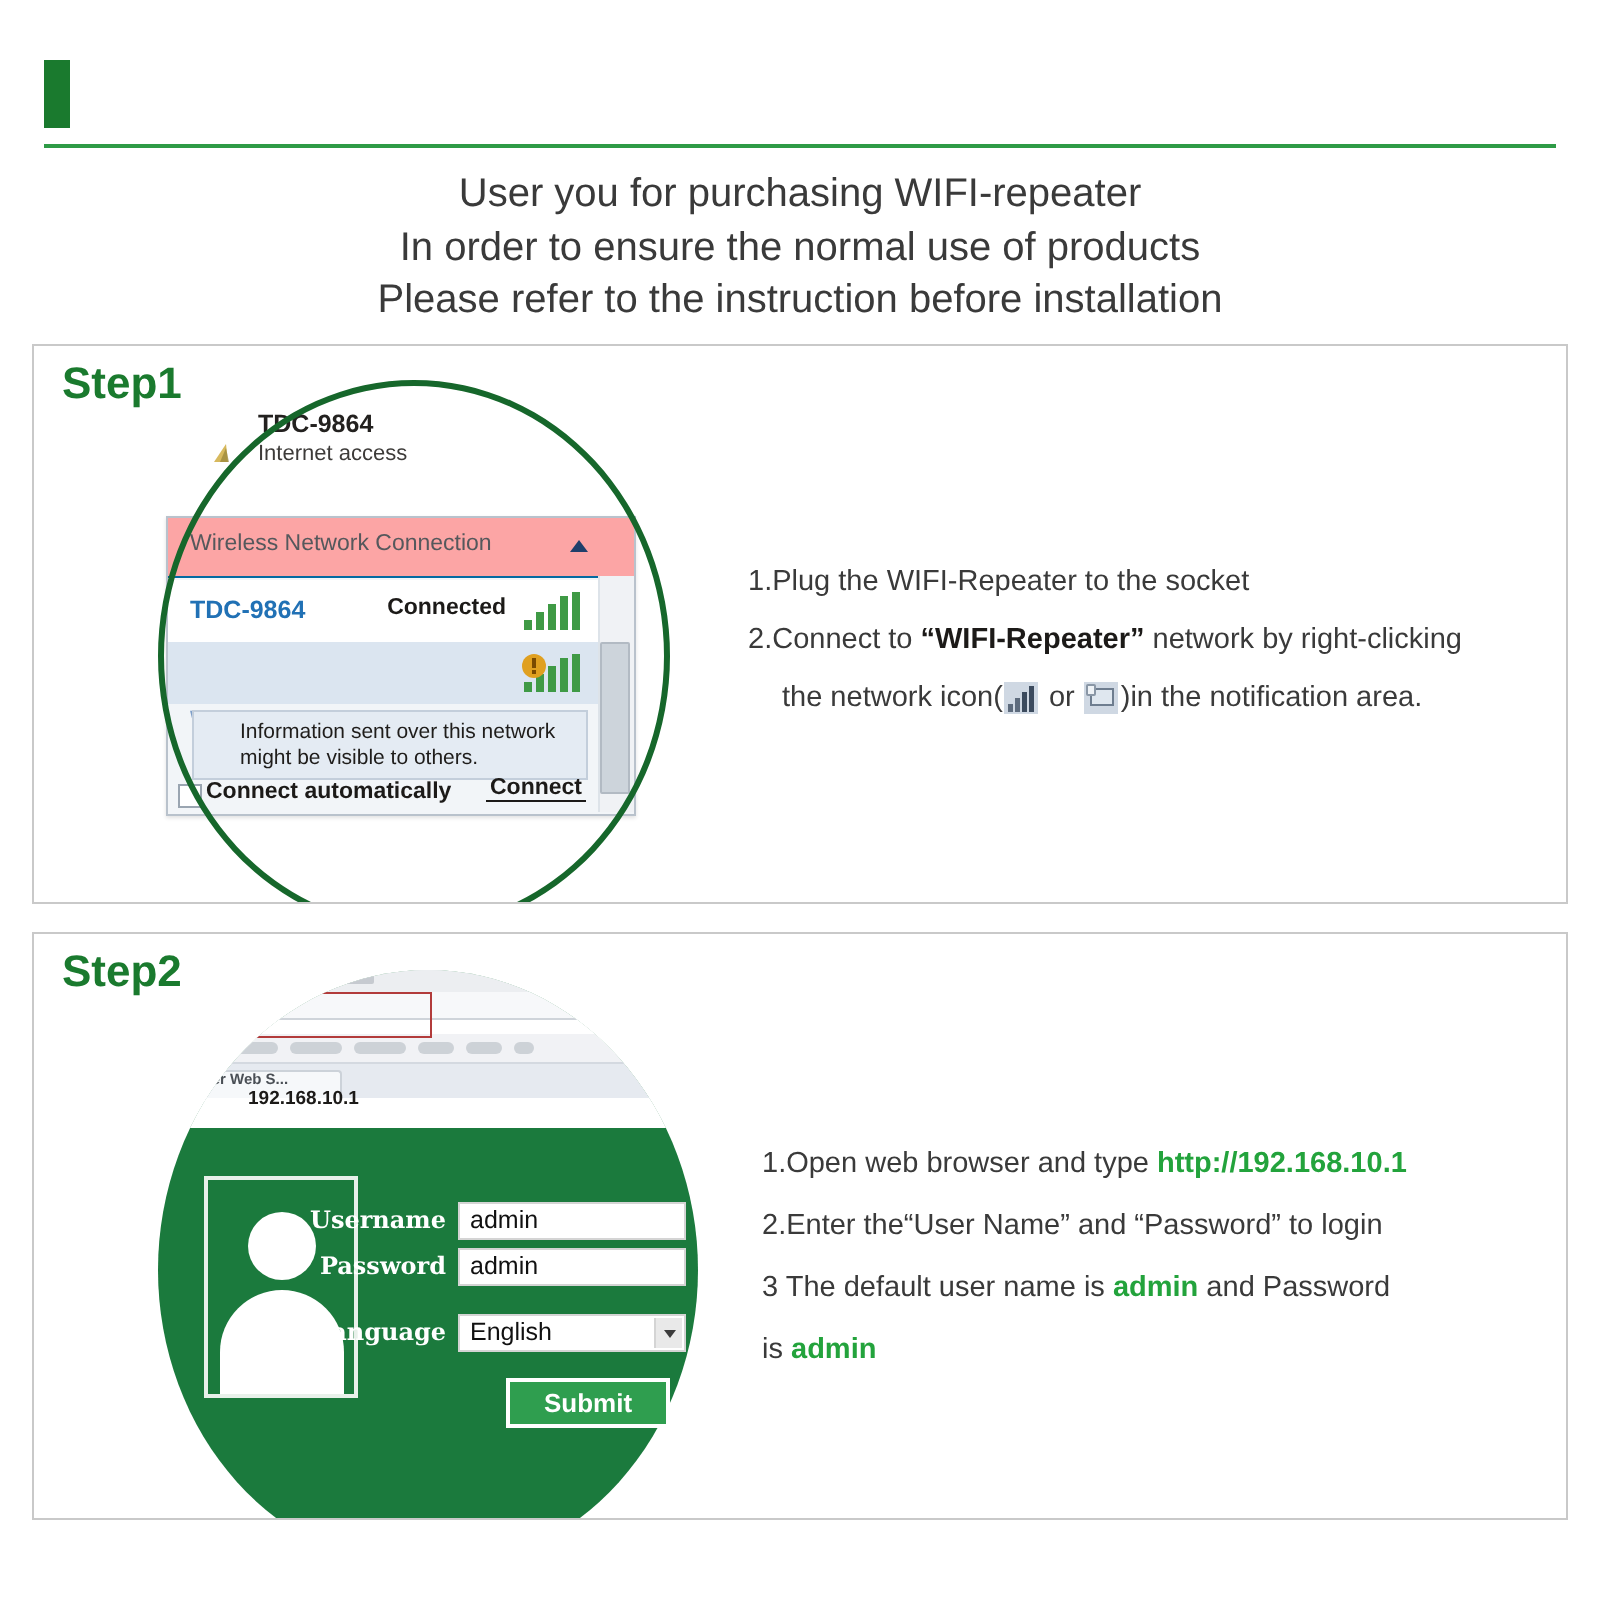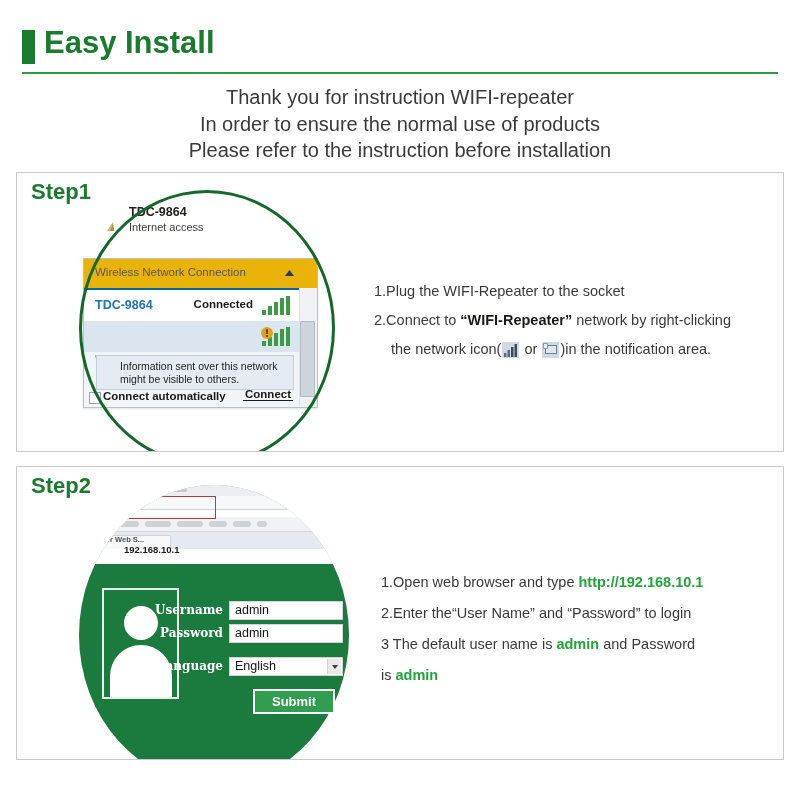--- a/index.html
+++ b/index.html
@@ -67,21 +67,21 @@
     position:absolute;left:14px;top:14px;width:16px;height:16px;
   }
 
   .wifi-panel{
     position:absolute;left:66px;top:85px;width:233px;height:148px;
     background:#f2f5f8;border:1px solid #b9c2cc;z-index:2;
     box-shadow:0 1px 2px rgba(0,0,0,.12);
   }
   .wifi-hdr{
     position:absolute;left:0;top:0;width:233px;height:29px;
-    background:#eab308;border-bottom:5px solid #0369a1;
+    background:#fca5a5;border-bottom:1px solid #0369a1;
   }
   .wifi-hdr .t{
     position:absolute;left:11px;top:7px;font-size:11.5px;color:#55585c;white-space:nowrap;
   }
   .wifi-hdr .chev{position:absolute;right:22px;top:10px;}
 
   .net-row{position:absolute;left:0;width:215px;height:31px;}
   .net-row .nm{position:absolute;left:11px;top:8px;font-size:12.5px;font-weight:bold;white-space:nowrap;}
   .net-row .st{position:absolute;right:46px;top:8px;font-size:11.5px;font-weight:bold;color:#1c1a18;white-space:nowrap;}
   .net-row .bars{position:absolute;right:8px;top:6px;}
@@ -233,26 +233,25 @@
   .instr2 .ln{font-size:14.5px;line-height:31px;white-space:nowrap;}
   .instr2 .g{color:#23a33c;font-weight:bold;}
 </style>
 </head>
 <body>
 
 <div class="page">
 
   <div class="header">
     <div class="header-mark"></div>
-    <div class="header-title">Easy Install</div>
     <div class="header-rule"></div>
   </div>
 
   <div class="intro">
-    <div>Thank you for instruction WIFI-repeater</div>
+    <div>User you for purchasing WIFI-repeater</div>
     <div>In order to ensure the normal use of products</div>
     <div>Please refer to the instruction before installation</div>
   </div>
 
   <div class="step-box" id="step1-box">
 
     <div class="step-label">Step1</div>
 
     <div class="wifi-top">
       <svg class="tip-ico" viewBox="0 0 16 16">

